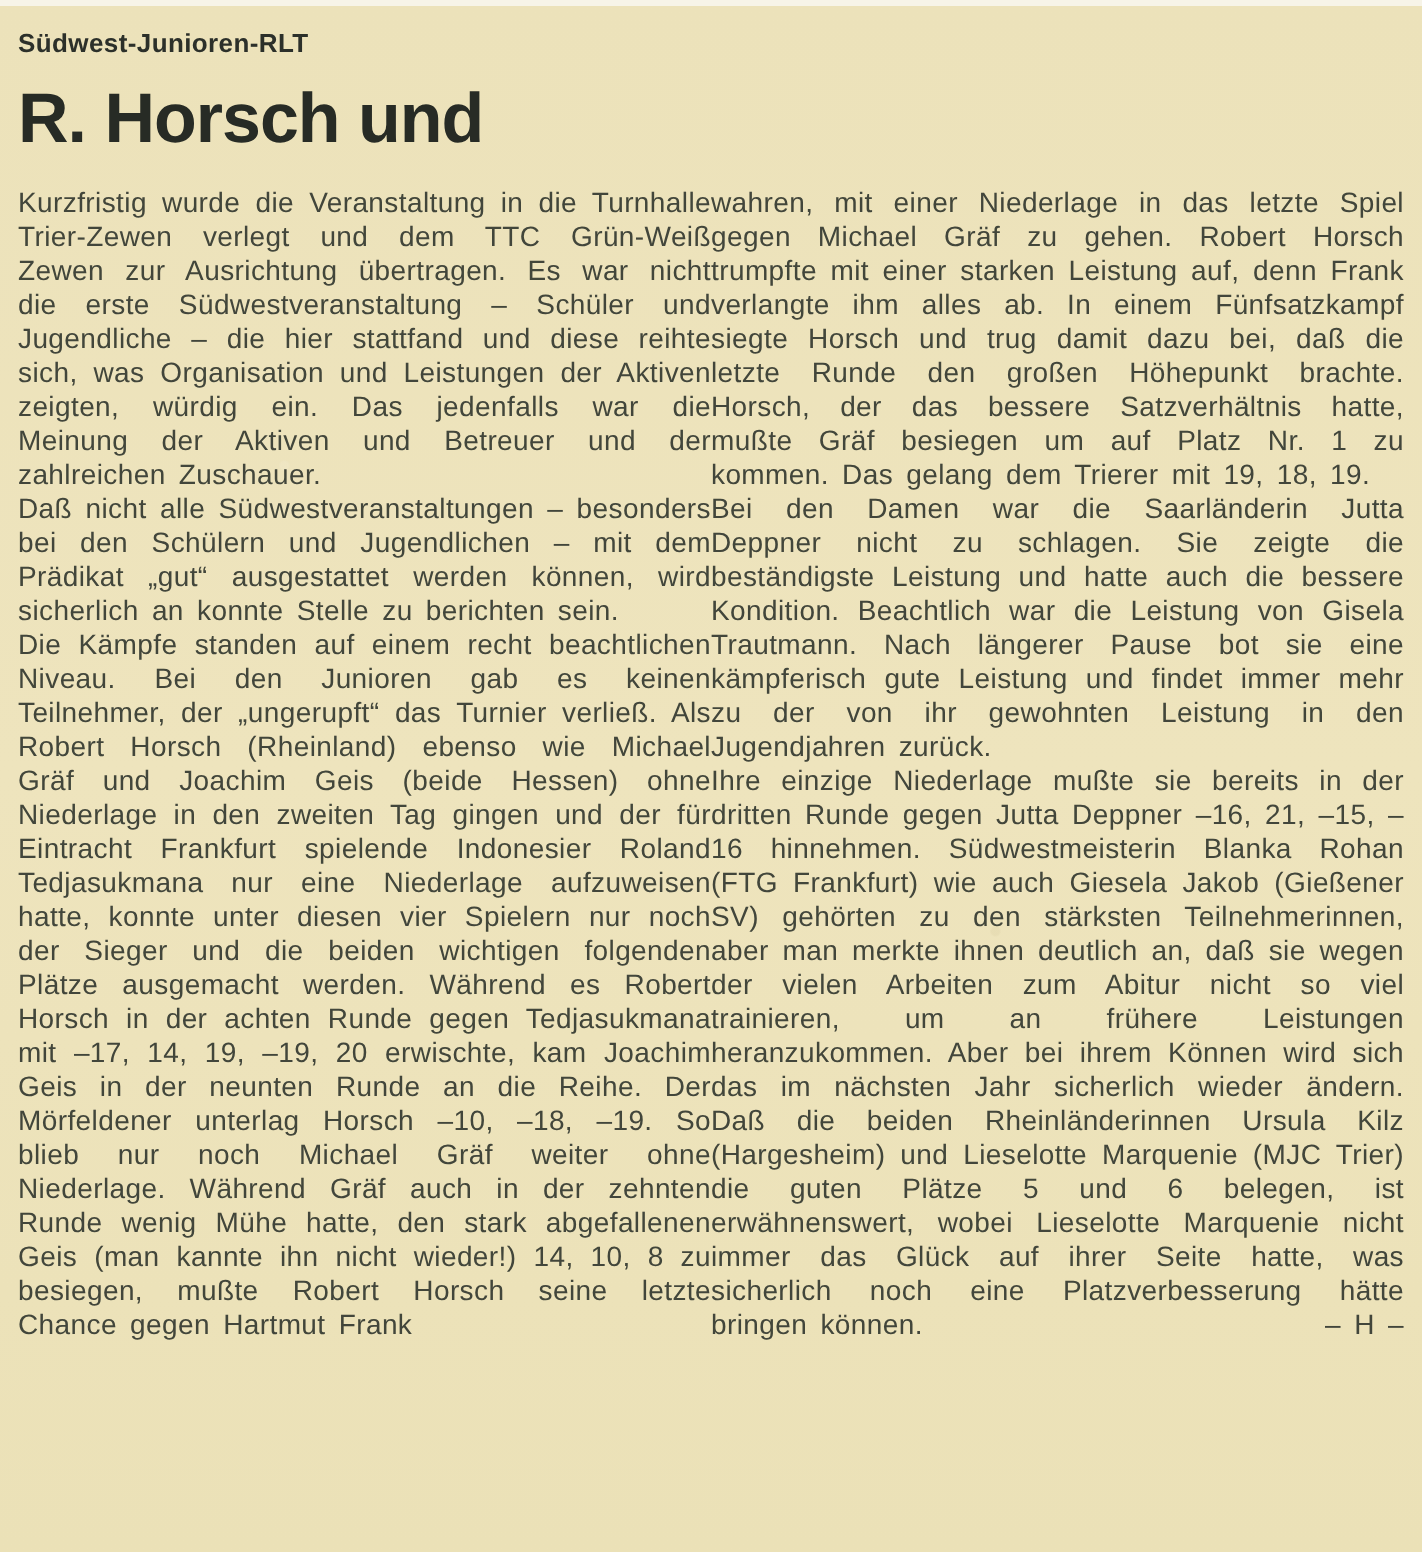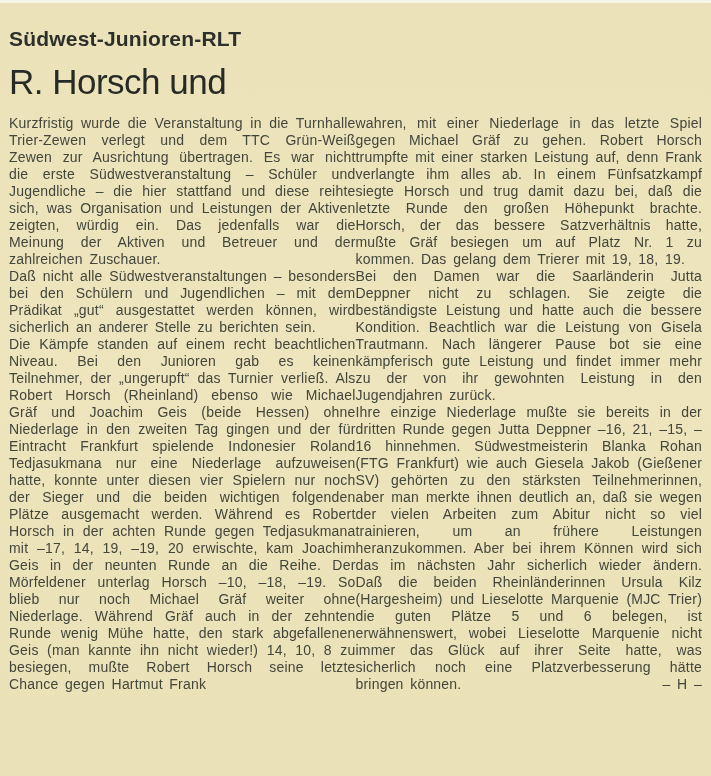--- a/index.html
+++ b/index.html
@@ -22,30 +22,30 @@
     font-family: "Liberation Sans", sans-serif;
     padding: 5px 9px 0 9px;
   }
   .top-edge {
     position: absolute;
     top: 0; left: 0; right: 0;
     height: 3px;
     background: #f7f4e8;
   }
   .kicker {
-    margin: 22px 0 12px 0;
-    font-size: 21px;
+    margin: 9px 0 12px 0;
+    font-size: 13px;
     font-weight: 700;
     letter-spacing: 0.2px;
     color: #2c302a;
   }
   .title {
     margin: 0 0 15px 0;
     font-size: 35px;
-    font-weight: 400;
+    font-weight: 700;
     line-height: 37px;
     letter-spacing: -0.5px;
     color: #272b25;
   }
   .title .title-line { display: block; }
   .columns {
     display: flex;
   }
   .col {
     flex: 1 1 0;
@@ -73,21 +73,21 @@
 
   <div class="kicker">Südwest-Junioren-RLT</div>
 
   <h1 class="title">
     <span class="title-line">R. Horsch und</span>
   </h1>
 
   <div class="columns">
     <div class="col">
       <p>Kurzfristig wurde die Veranstaltung in die Turnhalle Trier-Zewen verlegt und dem TTC Grün-Weiß Zewen zur Ausrichtung übertragen. Es war nicht die erste Südwestveranstaltung – Schüler und Jugendliche – die hier stattfand und diese reihte sich, was Organisation und Leistungen der Aktiven zeigten, würdig ein. Das jedenfalls war die Meinung der Aktiven und Betreuer und der zahlreichen Zuschauer.</p>
-      <p>Daß nicht alle Südwestveranstaltungen – besonders bei den Schülern und Jugendlichen – mit dem Prädikat „gut“ ausgestattet werden können, wird sicherlich an anderer Stelle zu berichten sein.</p>
+      <p>Daß nicht alle Südwestveranstaltungen – besonders bei den Schülern und Jugendlichen – mit dem Prädikat „gut“ ausgestattet werden können, wird sicherlich an konnte Stelle zu berichten sein.</p>
       <p>Die Kämpfe standen auf einem recht beachtlichen Niveau. Bei den Junioren gab es keinen Teilnehmer, der „ungerupft“ das Turnier verließ. Als Robert Horsch (Rheinland) ebenso wie Michael Gräf und Joachim Geis (beide Hessen) ohne Niederlage in den zweiten Tag gingen und der für Eintracht Frankfurt spielende Indonesier Roland Tedjasukmana nur eine Niederlage aufzuweisen hatte, konnte unter diesen vier Spielern nur noch der Sieger und die beiden wichtigen folgenden Plätze ausgemacht werden. Während es Robert Horsch in der achten Runde gegen Tedjasukmana mit –17, 14, 19, –19, 20 erwischte, kam Joachim Geis in der neunten Runde an die Reihe. Der Mörfeldener unterlag Horsch –10, –18, –19. So blieb nur noch Michael Gräf weiter ohne Niederlage. Während Gräf auch in der zehnten Runde wenig Mühe hatte, den stark abgefallenen Geis (man kannte ihn nicht wieder!) 14, 10, 8 zu besiegen, mußte Robert Horsch seine letzte Chance gegen Hartmut Frank</p>
     </div>
 
     <div class="col">
       <p>wahren, mit einer Niederlage in das letzte Spiel gegen Michael Gräf zu gehen. Robert Horsch trumpfte mit einer starken Leistung auf, denn Frank verlangte ihm alles ab. In einem Fünfsatzkampf siegte Horsch und trug damit dazu bei, daß die letzte Runde den großen Höhepunkt brachte. Horsch, der das bessere Satzverhältnis hatte, mußte Gräf besiegen um auf Platz Nr. 1 zu kommen. Das gelang dem Trierer mit 19, 18, 19.</p>
       <p>Bei den Damen war die Saarländerin Jutta Deppner nicht zu schlagen. Sie zeigte die beständigste Leistung und hatte auch die bessere Kondition. Beachtlich war die Leistung von Gisela Trautmann. Nach längerer Pause bot sie eine kämpferisch gute Leistung und findet immer mehr zu der von ihr gewohnten Leistung in den Jugendjahren zurück.</p>
       <p><span>Ihre einzige Niederlage mußte sie bereits in der dritten Runde gegen Jutta Deppner –16, 21, –15, –16 hinnehmen. Südwestmeisterin Blanka Rohan (FTG Frankfurt) wie auch Giesela Jakob (Gießener SV) gehörten zu den stärksten Teilnehmerinnen, aber man merkte ihnen deutlich an, daß sie wegen der vielen Arbeiten zum Abitur nicht so viel trainieren, um an frühere Leistungen heranzukommen. Aber bei ihrem Können wird sich das im nächsten Jahr sicherlich wieder ändern. Daß die beiden Rheinländerinnen Ursula Kilz (Hargesheim) und Lieselotte Marquenie (MJC Trier) die guten Plätze 5 und 6 belegen, ist erwähnenswert, wobei Lieselotte Marquenie nicht immer das Glück auf ihrer Seite hatte, was sicherlich noch eine Platzverbesserung hätte bringen können.</span> <span class="sig">– H –</span></p>
     </div>
   </div>
 </div>

